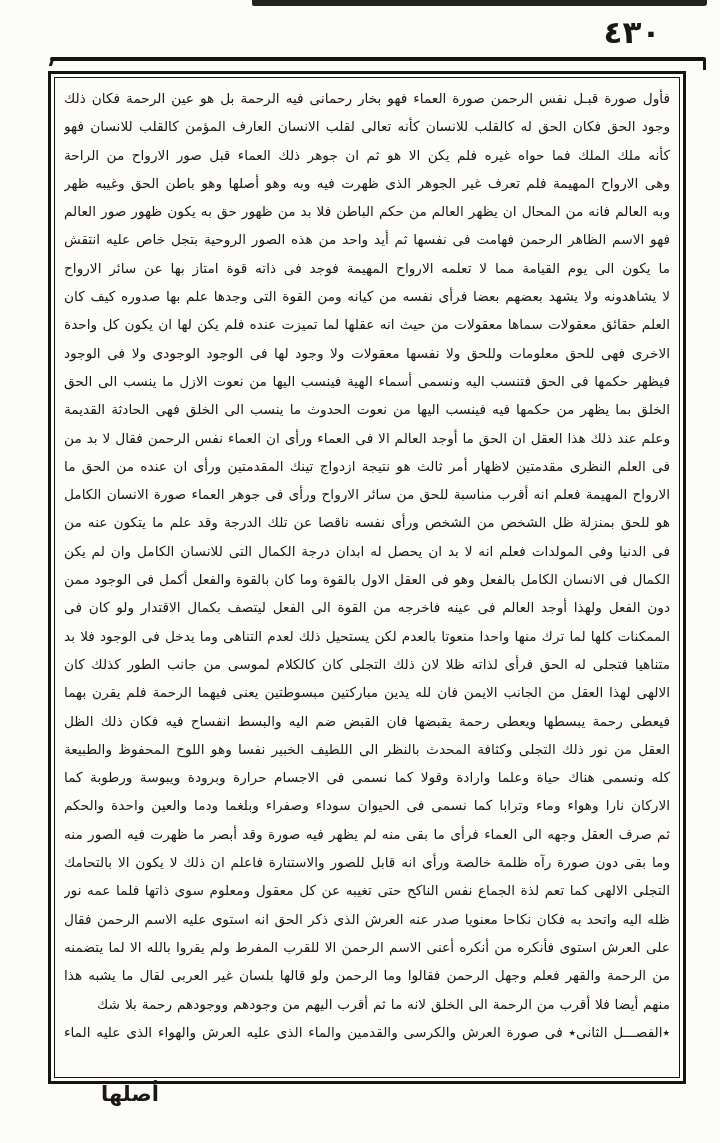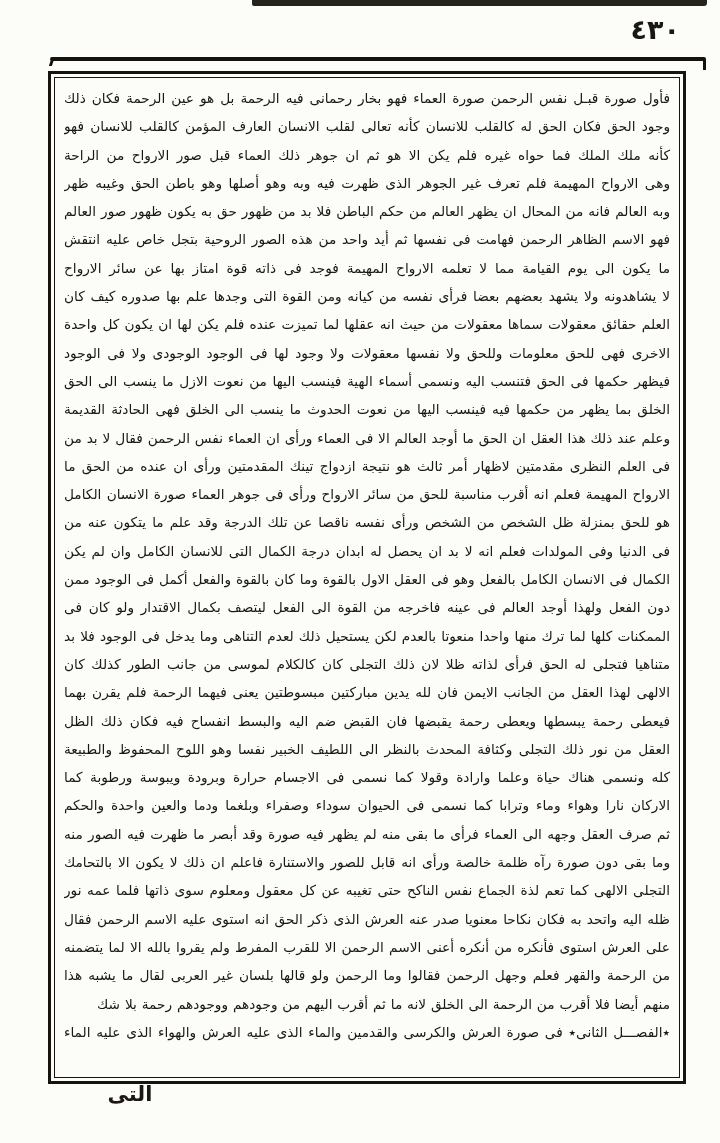--- a/index.html
+++ b/index.html
@@ -8,21 +8,21 @@
     position:relative;width:720px;height:1143px;margin:0 auto;
     background:var(--paper);color:var(--ink);
     font-family:"DejaVu Sans",sans-serif;overflow:hidden;
   }
   .top-smudge{
     position:absolute;left:252px;top:0;width:455px;height:6px;
     background:#16120c;border-radius:0 0 3px 2px;opacity:.93;
   }
   .page-number{
     position:absolute;left:584px;top:14px;width:96px;height:44px;
-    text-align:right;font-size:27px;font-weight:bold;direction:rtl;
+    text-align:center;font-size:31px;font-weight:bold;direction:rtl;
     letter-spacing:1px;
   }
   .header-rule{
     position:absolute;left:50px;top:57px;width:656px;height:4px;
     background:#16120c;border-radius:2px;
   }
   .header-rule::before{ 
     content:"";position:absolute;right:0;top:2px;width:3px;height:11px;background:#16120c;
   }
   .header-rule::after{ 
@@ -94,14 +94,14 @@
           <div class="text-line align-justify">وما بقى دون صورة رآه ظلمة خالصة ورأى انه قابل للصور والاستنارة فاعلم ان ذلك لا يكون الا بالتحامك بظلك فعمه</div>
           <div class="text-line align-justify">التجلى الالهى كما تعم لذة الجماع نفس الناكح حتى تغيبه عن كل معقول ومعلوم سوى ذاتها فلما عمه نور التجلى رجع</div>
           <div class="text-line align-justify">ظله اليه واتحد به فكان نكاحا معنويا صدر عنه العرش الذى ذكر الحق انه استوى عليه الاسم الرحمن فقال الرحمن</div>
           <div class="text-line align-justify">على العرش استوى فأنكره من أنكره أعنى الاسم الرحمن الا للقرب المفرط ولم يقروا بالله الا لما يتضمنه هذا الاسم</div>
           <div class="text-line align-justify">من الرحمة والقهر فعلم وجهل الرحمن فقالوا وما الرحمن ولو قالها بلسان غير العربى لقال ما يشبه هذا المعنى ويقع الانكار</div>
           <div class="text-line align-start">منهم أيضا فلا أقرب من الرحمة الى الخلق لانه ما ثم أقرب اليهم من وجودهم ووجودهم رحمة بلا شك</div>
           <div class="text-line align-justify">٭الفصـــل الثانى٭ فى صورة العرش والكرسى والقدمين والماء الذى عليه العرش والهواء الذى عليه الماء والظلمة</div>
         </div>
     </div>
   </div>
-  <div class="catchword">التى</div>
+  <div class="catchword">أصلها</div>
 </div>
 
 </body></html>

